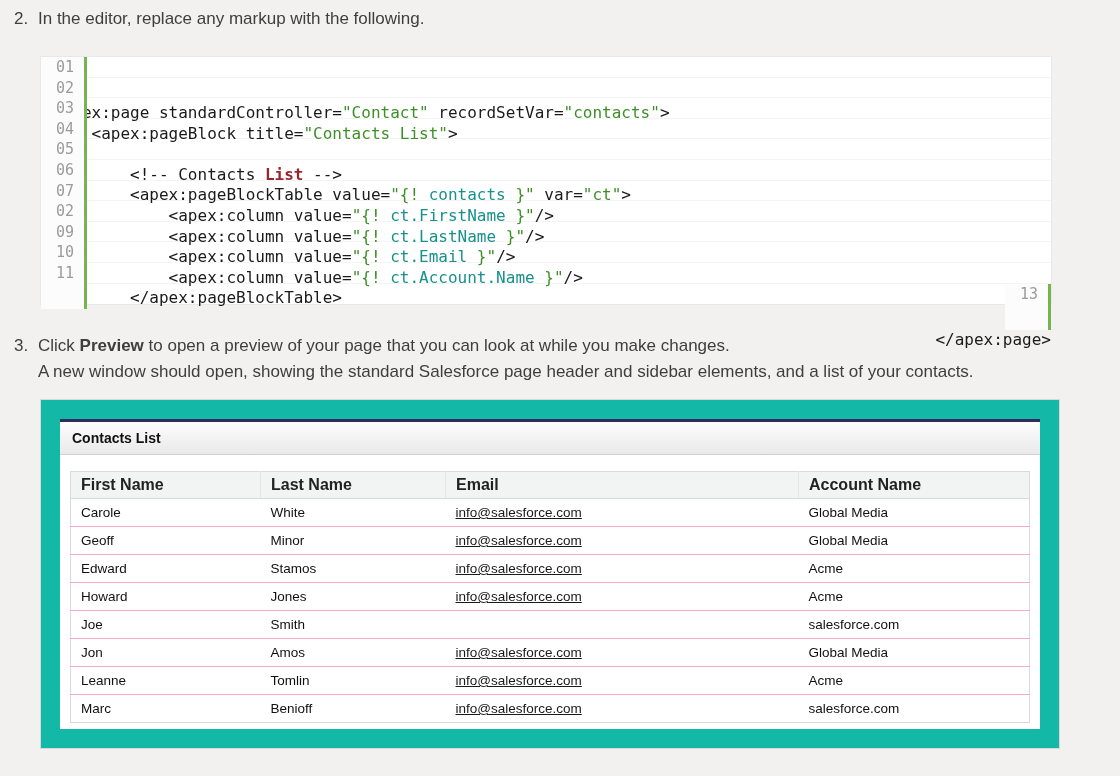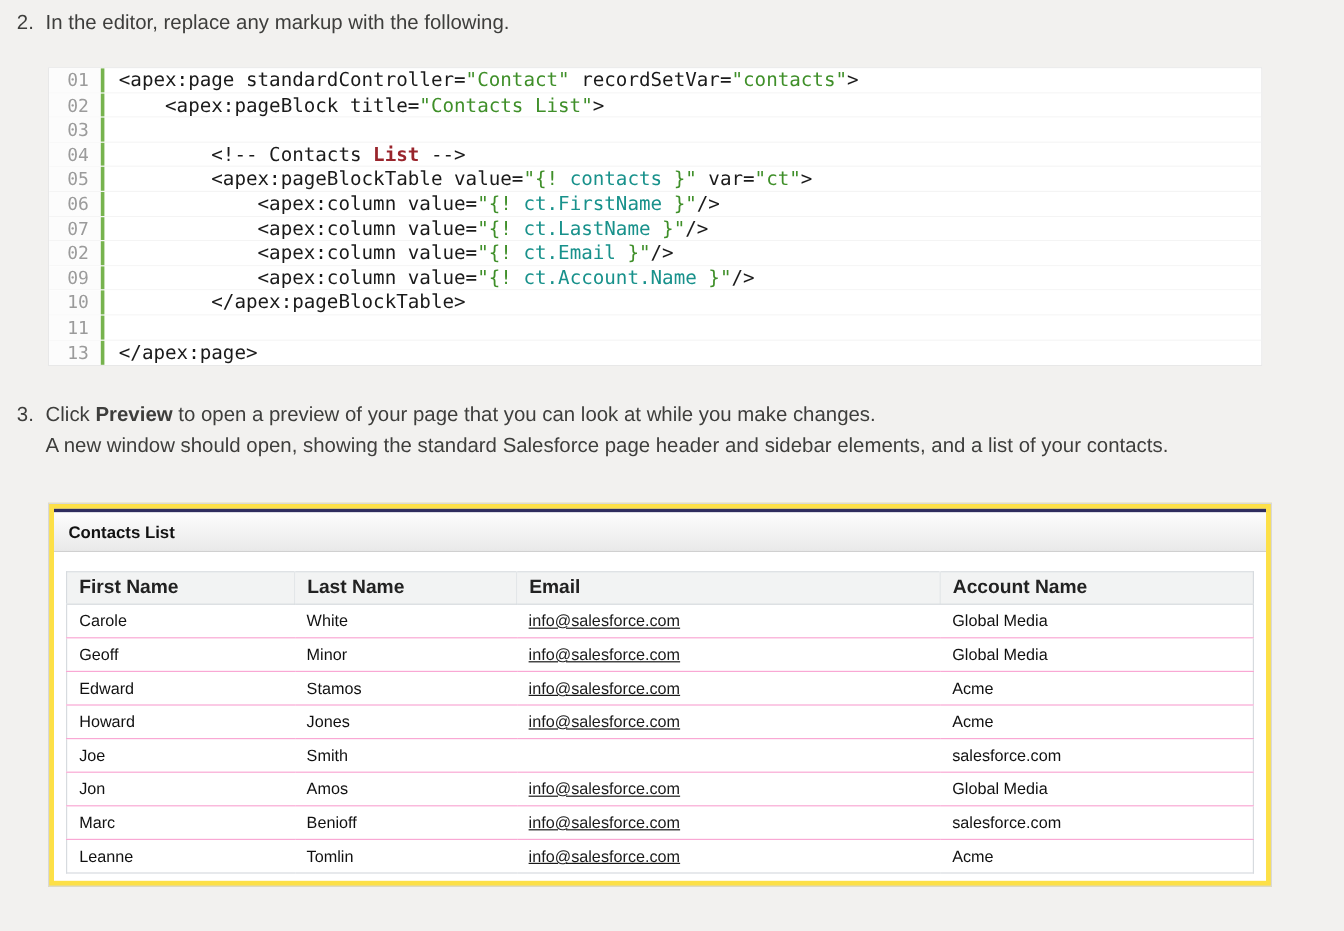--- a/index.html
+++ b/index.html
@@ -27,20 +27,21 @@
     background:#ffffff;
     border:1px solid #e8e8e8;
     font-family:"DejaVu Sans Mono","Liberation Mono",monospace;
   }
   .code-line {
     display:flex;
     height:20.6px;
     line-height:20.6px;
     border-bottom:1px solid #f4f4f4;
     background:#fff;
+    flex-direction:column;
   }
   .code-line:last-child { border-bottom:none;align-items:flex-end; }
   .line-num {
     flex:0 0 46px;
     width:46px;
     text-align:right;
     padding-right:10px;
     color:#9b9b9b;
     background:#fcfcfc;
     border-right:3px solid var(--gutter_green,#77b34e);
@@ -53,25 +54,25 @@
     color:var(--code_plain,#1a1a1a);
     font-family:inherit;
   }
   .tok-plain   { color:var(--code_plain,#1a1a1a); }
   .tok-string  { color:var(--code_string,#3f8f29); }
   .tok-expr    { color:var(--code_expr,#18918b); }
   .tok-keyword { color:var(--code_keyword,#99252c); font-weight:bold; }
 
   
   .preview-frame {
-    margin:32px 0 0 40px;
+    margin:12px 0 0 40px;
     width:1020px;
-    background:#fde047;
+    background:#14b8a6;
     border:1px solid #d8d8d8;
-    padding:4px;
+    padding:19px;
   }
   .pageblock { border-top:3px solid var(--pageblock_accent,#2f2d5e); background:#fff; }
   .pageblock-header {
     background:linear-gradient(#fdfdfd,#e9e9e9);
     border-bottom:1px solid #d0d0d0;
     height:33px;
     line-height:33px;
     padding-left:12px;
     font-weight:bold;
     font-size:14px;
@@ -226,30 +227,30 @@
                 <td></td>
                 <td>salesforce.com</td>
               </tr>
               <tr>
                 <td>Jon</td>
                 <td>Amos</td>
                 <td><span class="email-link">info@salesforce.com</span></td>
                 <td>Global Media</td>
               </tr>
               <tr>
+                <td>Leanne</td>
+                <td>Tomlin</td>
+                <td><span class="email-link">info@salesforce.com</span></td>
+                <td>Acme</td>
+              </tr>
+              <tr>
                 <td>Marc</td>
                 <td>Benioff</td>
                 <td><span class="email-link">info@salesforce.com</span></td>
                 <td>salesforce.com</td>
-              </tr>
-              <tr>
-                <td>Leanne</td>
-                <td>Tomlin</td>
-                <td><span class="email-link">info@salesforce.com</span></td>
-                <td>Acme</td>
               </tr>
             </tbody>
         </table>
       </div>
     </div>
   </div>
 
 </div>
 
 </body></html>

